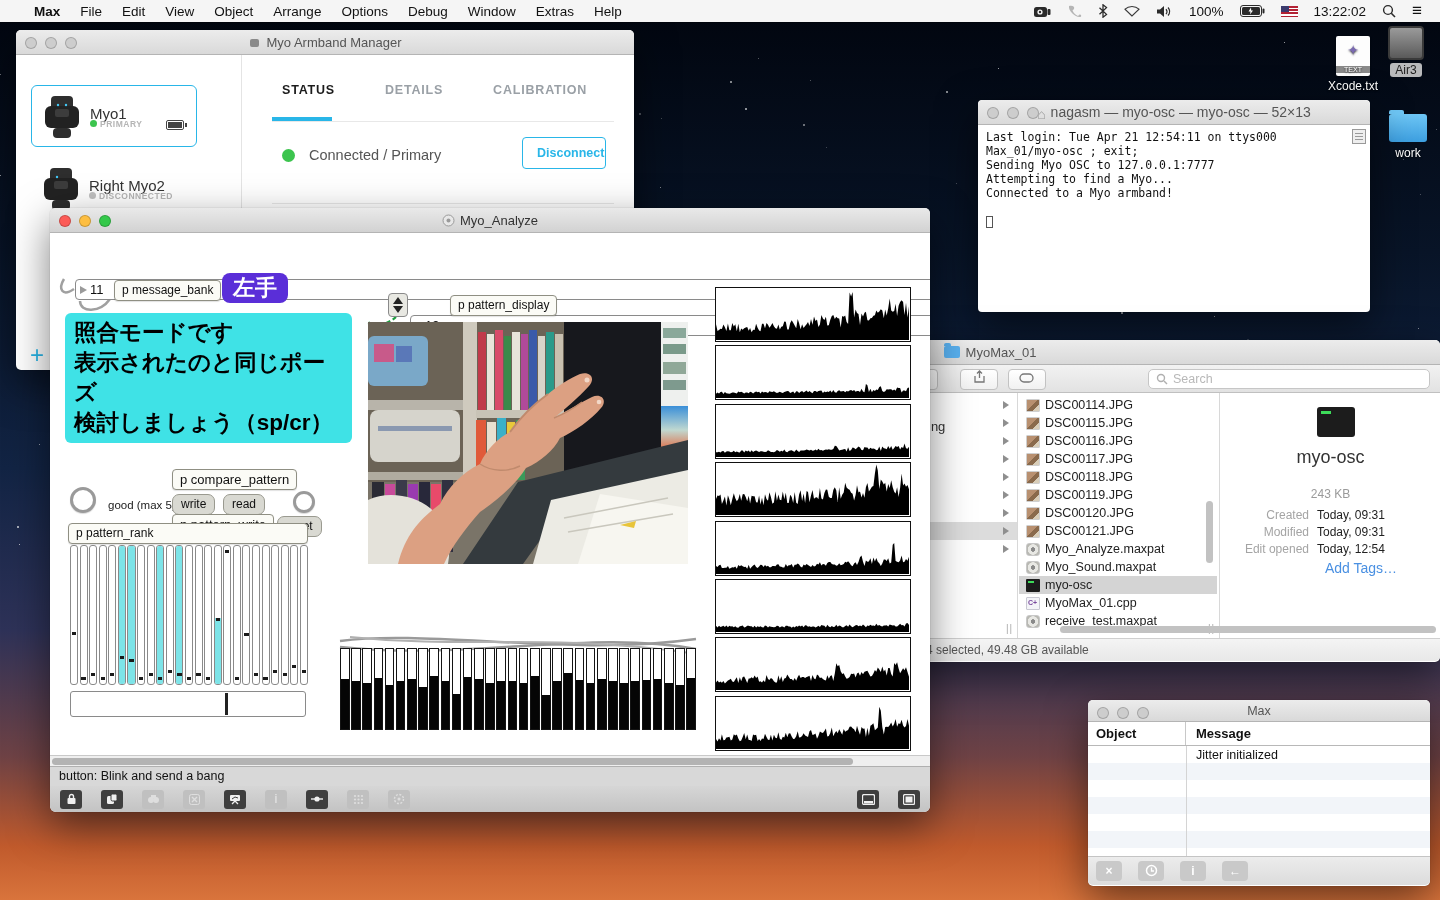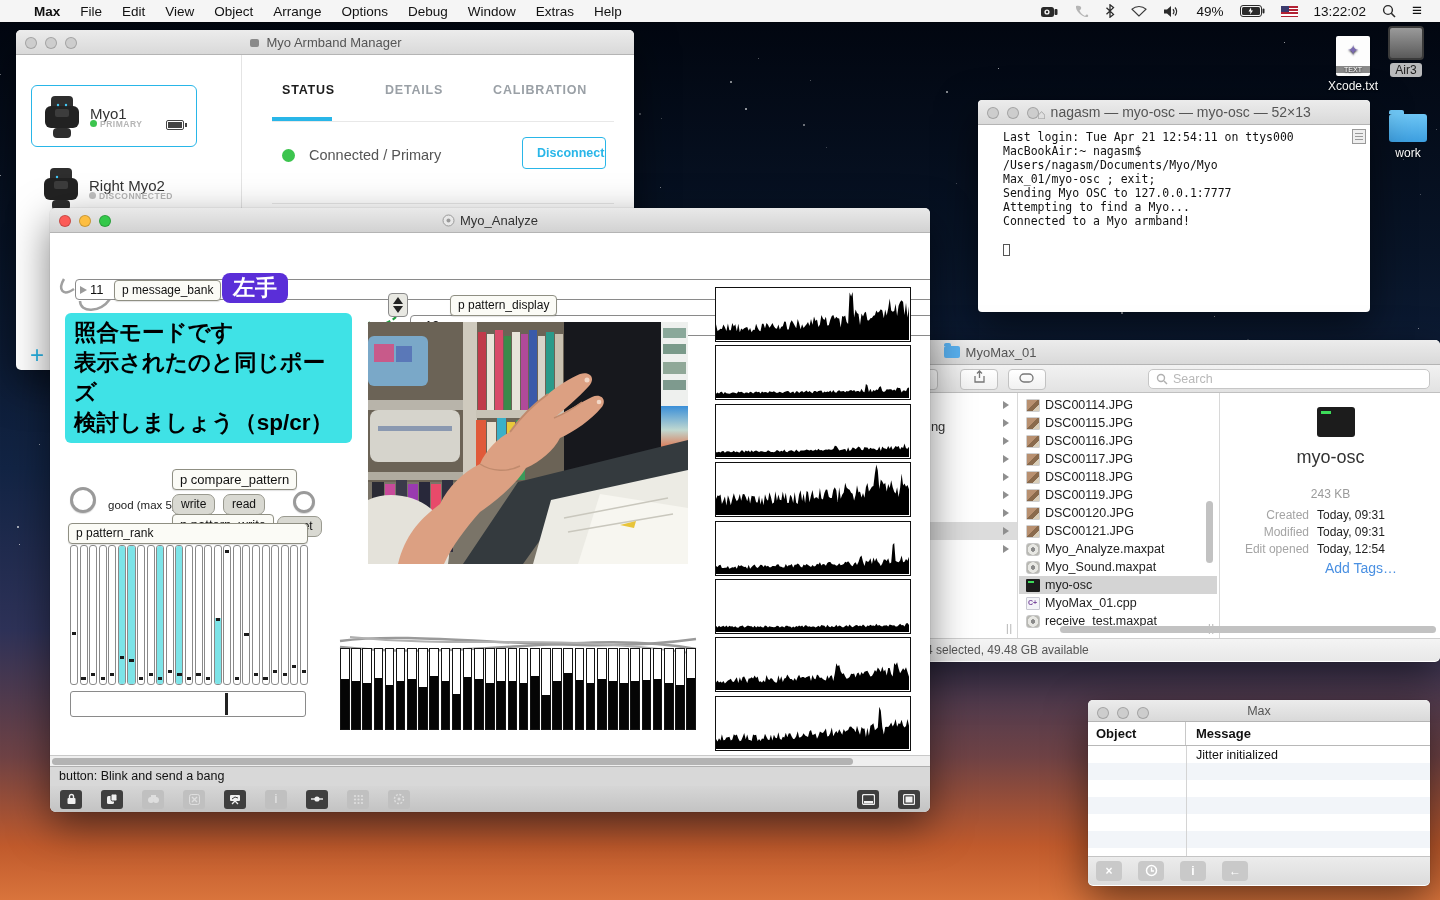--- a/index.html
+++ b/index.html
@@ -55,21 +55,21 @@
   .am-status-row { position:absolute; left:40px; top:92px; font-size:14.5px; color:#555; }
   .st-dot { display:inline-block; width:13px; height:13px; border-radius:50%; background:#3cc44e; margin-right:14px; vertical-align:-2px; }
   .cyan-btn { position:absolute; border:1.5px solid #29b6e8; color:#29b6e8; font-weight:bold; font-size:12.5px;
     border-radius:4px; background:#fff; padding:8px 14px; text-align:center; }
   .am-ping-label { position:absolute; left:42px; top:168px; font-size:14.5px; color:#9a9a9a; }
 
   
   #terminal { left:978px; top:100px; width:392px; height:212px; z-index:6; border-radius:4px; }
   #terminal .titlebar { font-size:14px; }
   .term-body { position:relative; height:154px; background:#fff; border-radius:0 0 4px 4px;
-    font-family:"DejaVu Sans Mono", monospace; font-size:11.5px; line-height:14px; color:#111; padding:5px 25px; }
+    font-family:"DejaVu Sans Mono", monospace; font-size:11.5px; line-height:14px; color:#111; padding:5px 8px; }
   .term-cursor { display:inline-block; width:7px; height:12px; border:1px solid #555; margin-top:2px; }
   .term-pagebtn { position:absolute; right:4px; top:4px; width:14px; height:15px; border:1px solid #999; background:#eee;
     background-image:repeating-linear-gradient(180deg,#999 0 1px,transparent 1px 3px); background-size:8px 9px; background-position:2px 3px; background-repeat:no-repeat; }
 
   
   #finder { left:540px; top:340px; width:900px; height:322px; z-index:7; }
   .fi-titlebar { height:25px; }
   .folder-glyph { display:inline-block; width:16px; height:12px; background:#59b0ef; border-radius:2px; position:relative; vertical-align:-1px; margin-right:6px; }
   .folder-glyph::before { content:""; position:absolute; left:0; top:-3px; width:7px; height:3px; background:#59b0ef; border-radius:2px 2px 0 0; }
   .fi-toolbar { height:28px; background:linear-gradient(#f2f2f2,#e2e2e2); border-bottom:1px solid #c0c0c0; position:relative; }
@@ -378,21 +378,20 @@
         <span class="light"></span>
         <span class="light"></span>
         <span class="light"></span>
       </div>
       <span class="tb-icon" style="color:#9a9a9a;">⌂</span><span>nagasm — myo-osc — myo-osc — 52×13</span>
     </div>
     <div class="term-body">
       <div>
 
       <div class="term-line">Last login: Tue Apr 21 12:54:11 on ttys000</div>
-          <div class="term-line">MacBookAir:~ nagasm$ /Users/nagasm/Documents/Myo/Myo</div>
           <div class="term-line">Max_01/myo-osc ; exit;</div>
           <div class="term-line">Sending Myo OSC to 127.0.0.1:7777</div>
           <div class="term-line">Attempting to find a Myo...</div>
           <div class="term-line">Connected to a Myo armband!</div>
         </div>
       <div>&nbsp;</div>
       <span class="term-cursor"></span>
       <span class="term-pagebtn"></span>
     </div>
   </div>
@@ -1033,21 +1032,21 @@
       <svg width="10" height="14" viewBox="0 0 10 14">
           <path d="M1.5 3.8 L8.5 10.4 L5 13.2 L5 0.8 L8.5 3.6 L1.5 10.2" stroke="#2a2a2a" stroke-width="1.3" fill="none"></path>
         </svg>
       <svg width="16" height="12" viewBox="0 0 16 12">
           <path d="M8 11 L1 4.2 C4.8 0.6 11.2 0.6 15 4.2 Z" fill="none" stroke="#3a3a3a" stroke-width="1.1"></path>
         </svg>
       <svg width="17" height="13" viewBox="0 0 17 13">
           <polygon points="1,4.5 4,4.5 8,1 8,12 4,8.5 1,8.5" fill="#2a2a2a"></polygon>
           <path d="M10 4 A4 4 0 0 1 10 9 M12 2.5 A6.2 6.2 0 0 1 12 10.5" stroke="#2a2a2a" stroke-width="1.2" fill="none"></path>
         </svg>
-      <span class="mb-time">49%</span>
+      <span class="mb-time">100%</span>
       <svg width="25" height="12" viewBox="0 0 25 12">
           <rect x="0.5" y="0.5" width="21" height="11" rx="2.5" fill="none" stroke="#2a2a2a"></rect>
           <rect x="2" y="2" width="18" height="8" rx="1.5" fill="#2a2a2a"></rect>
           <rect x="22.5" y="3.5" width="2" height="5" rx="1" fill="#2a2a2a"></rect>
           <polygon points="11,2.5 8.5,6.5 10.5,6.5 10,9.5 13,5.5 11.2,5.5" fill="#fff"></polygon>
         </svg>
       <span class="flag"></span>
       <span class="mb-time">13:22:02</span>
       <svg width="14" height="14" viewBox="0 0 14 14">
           <circle cx="6" cy="6" r="4.4" fill="none" stroke="#2a2a2a" stroke-width="1.4"></circle>

